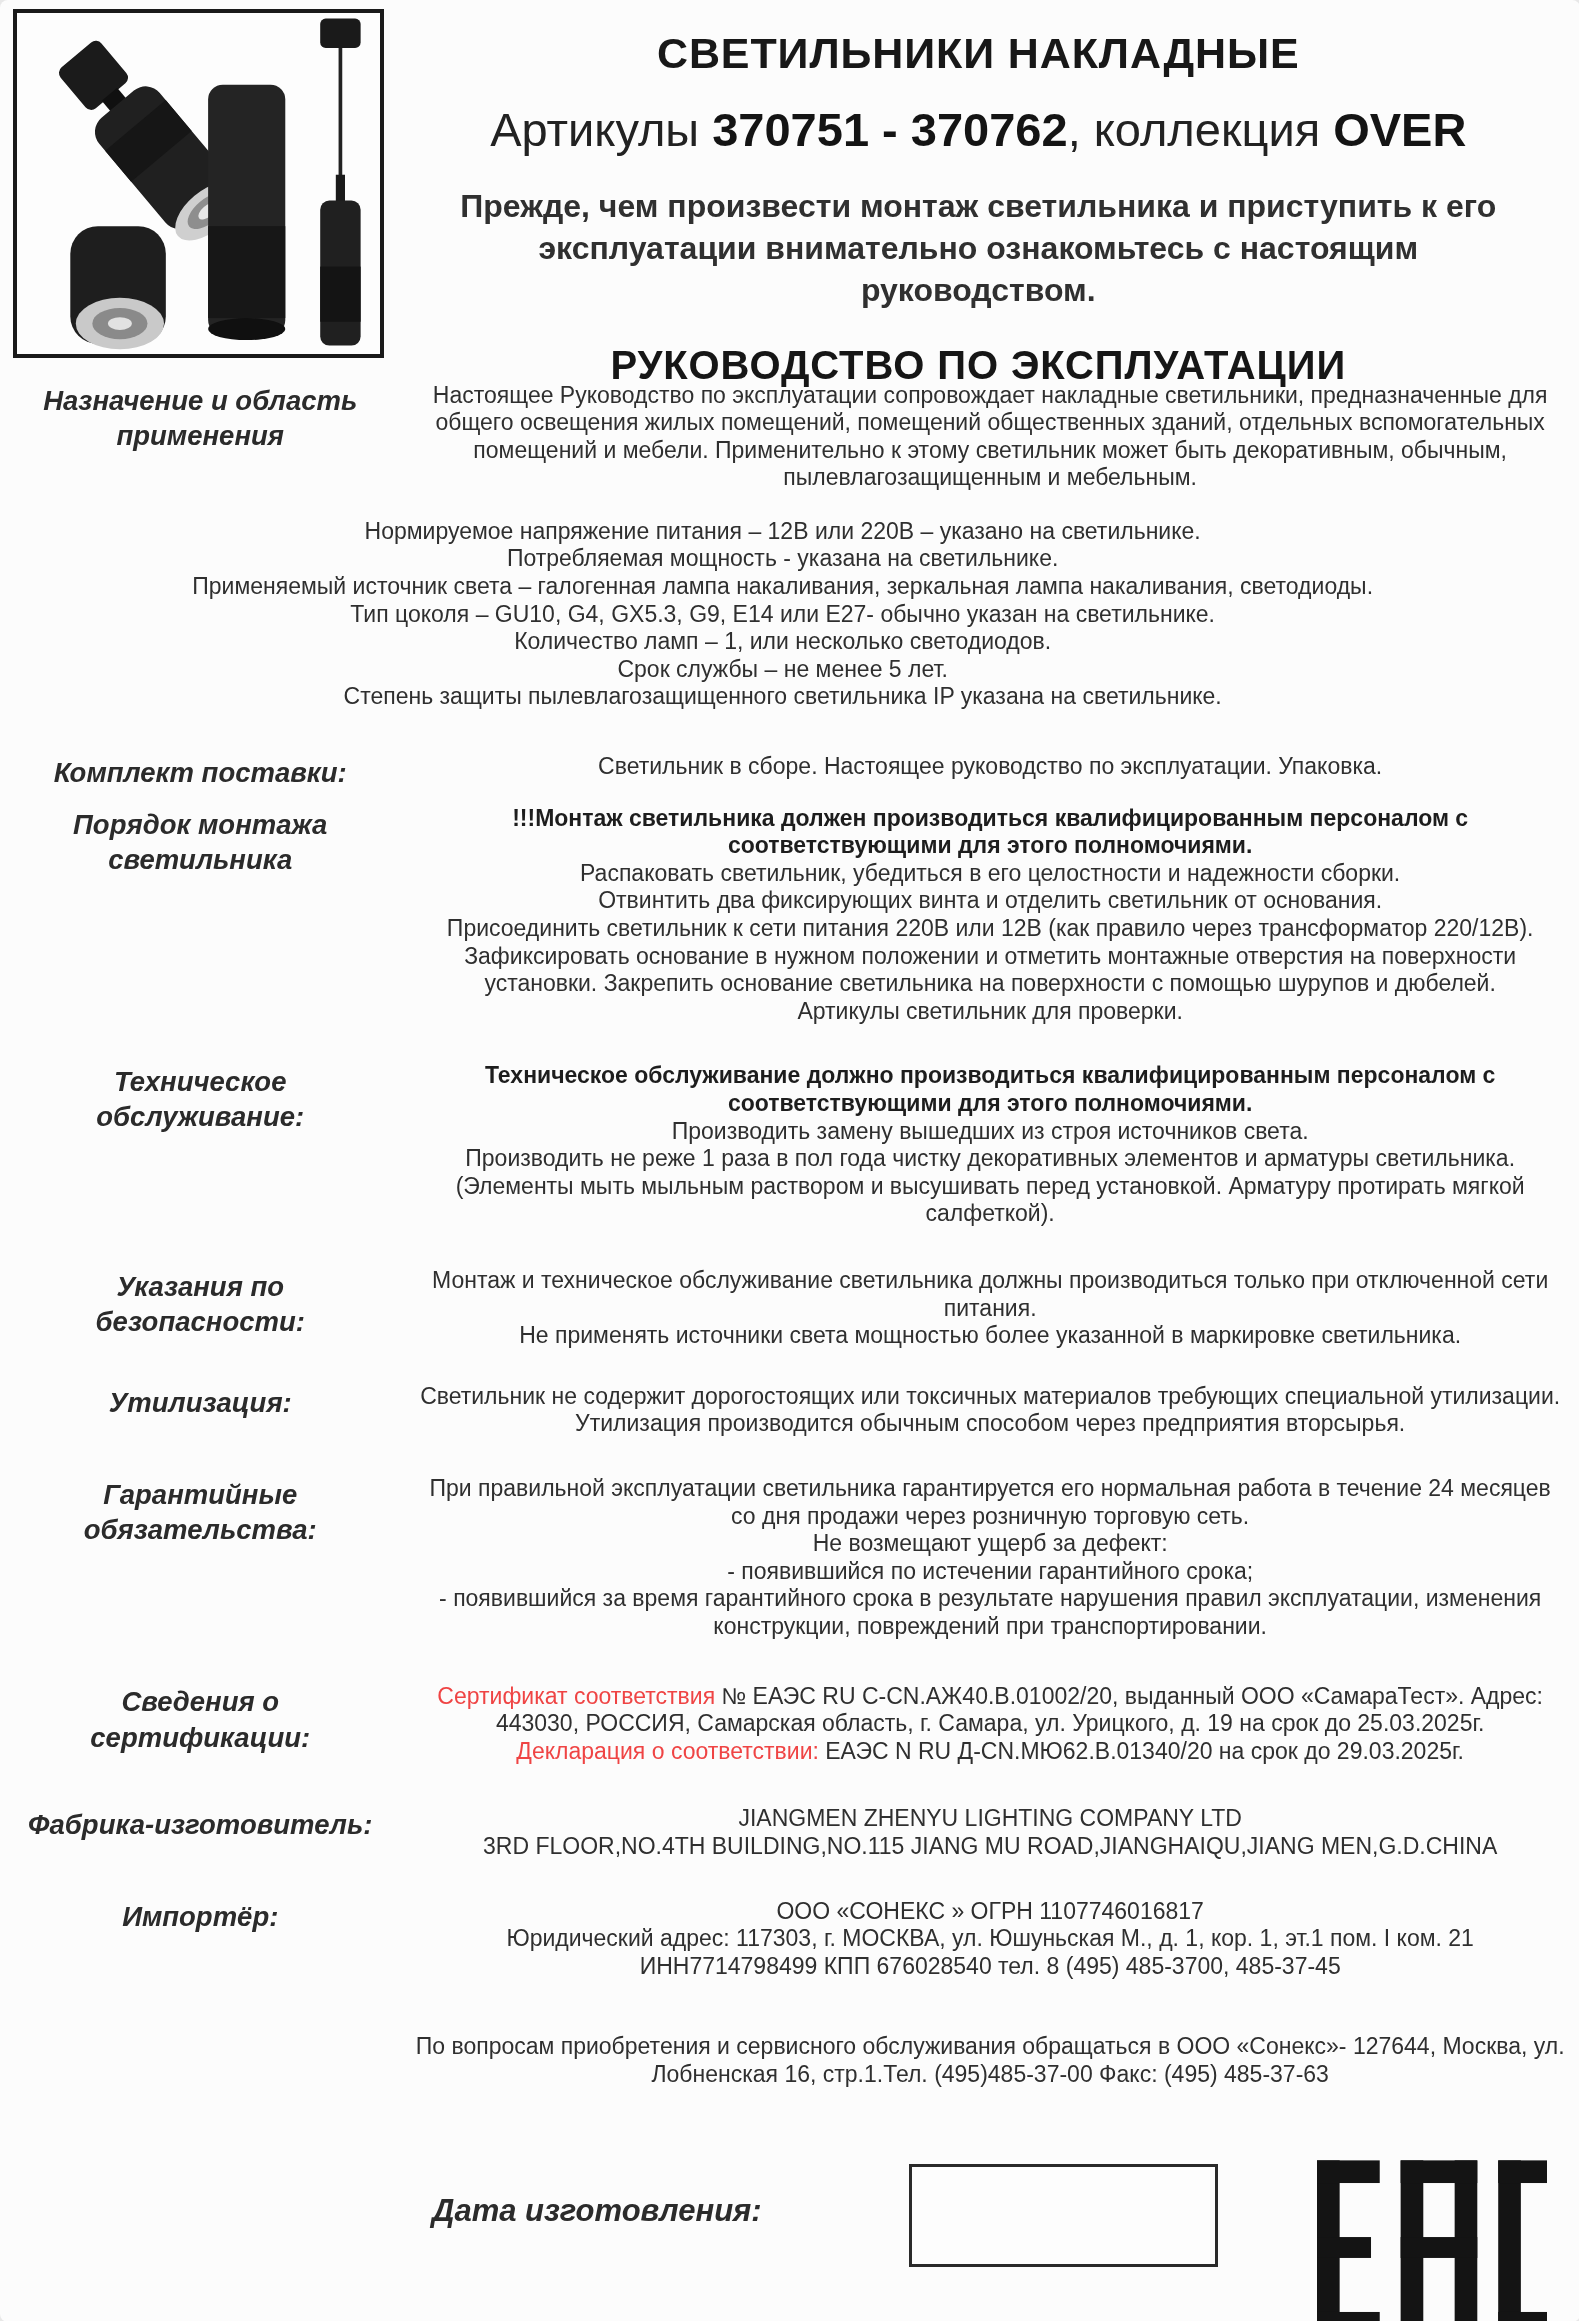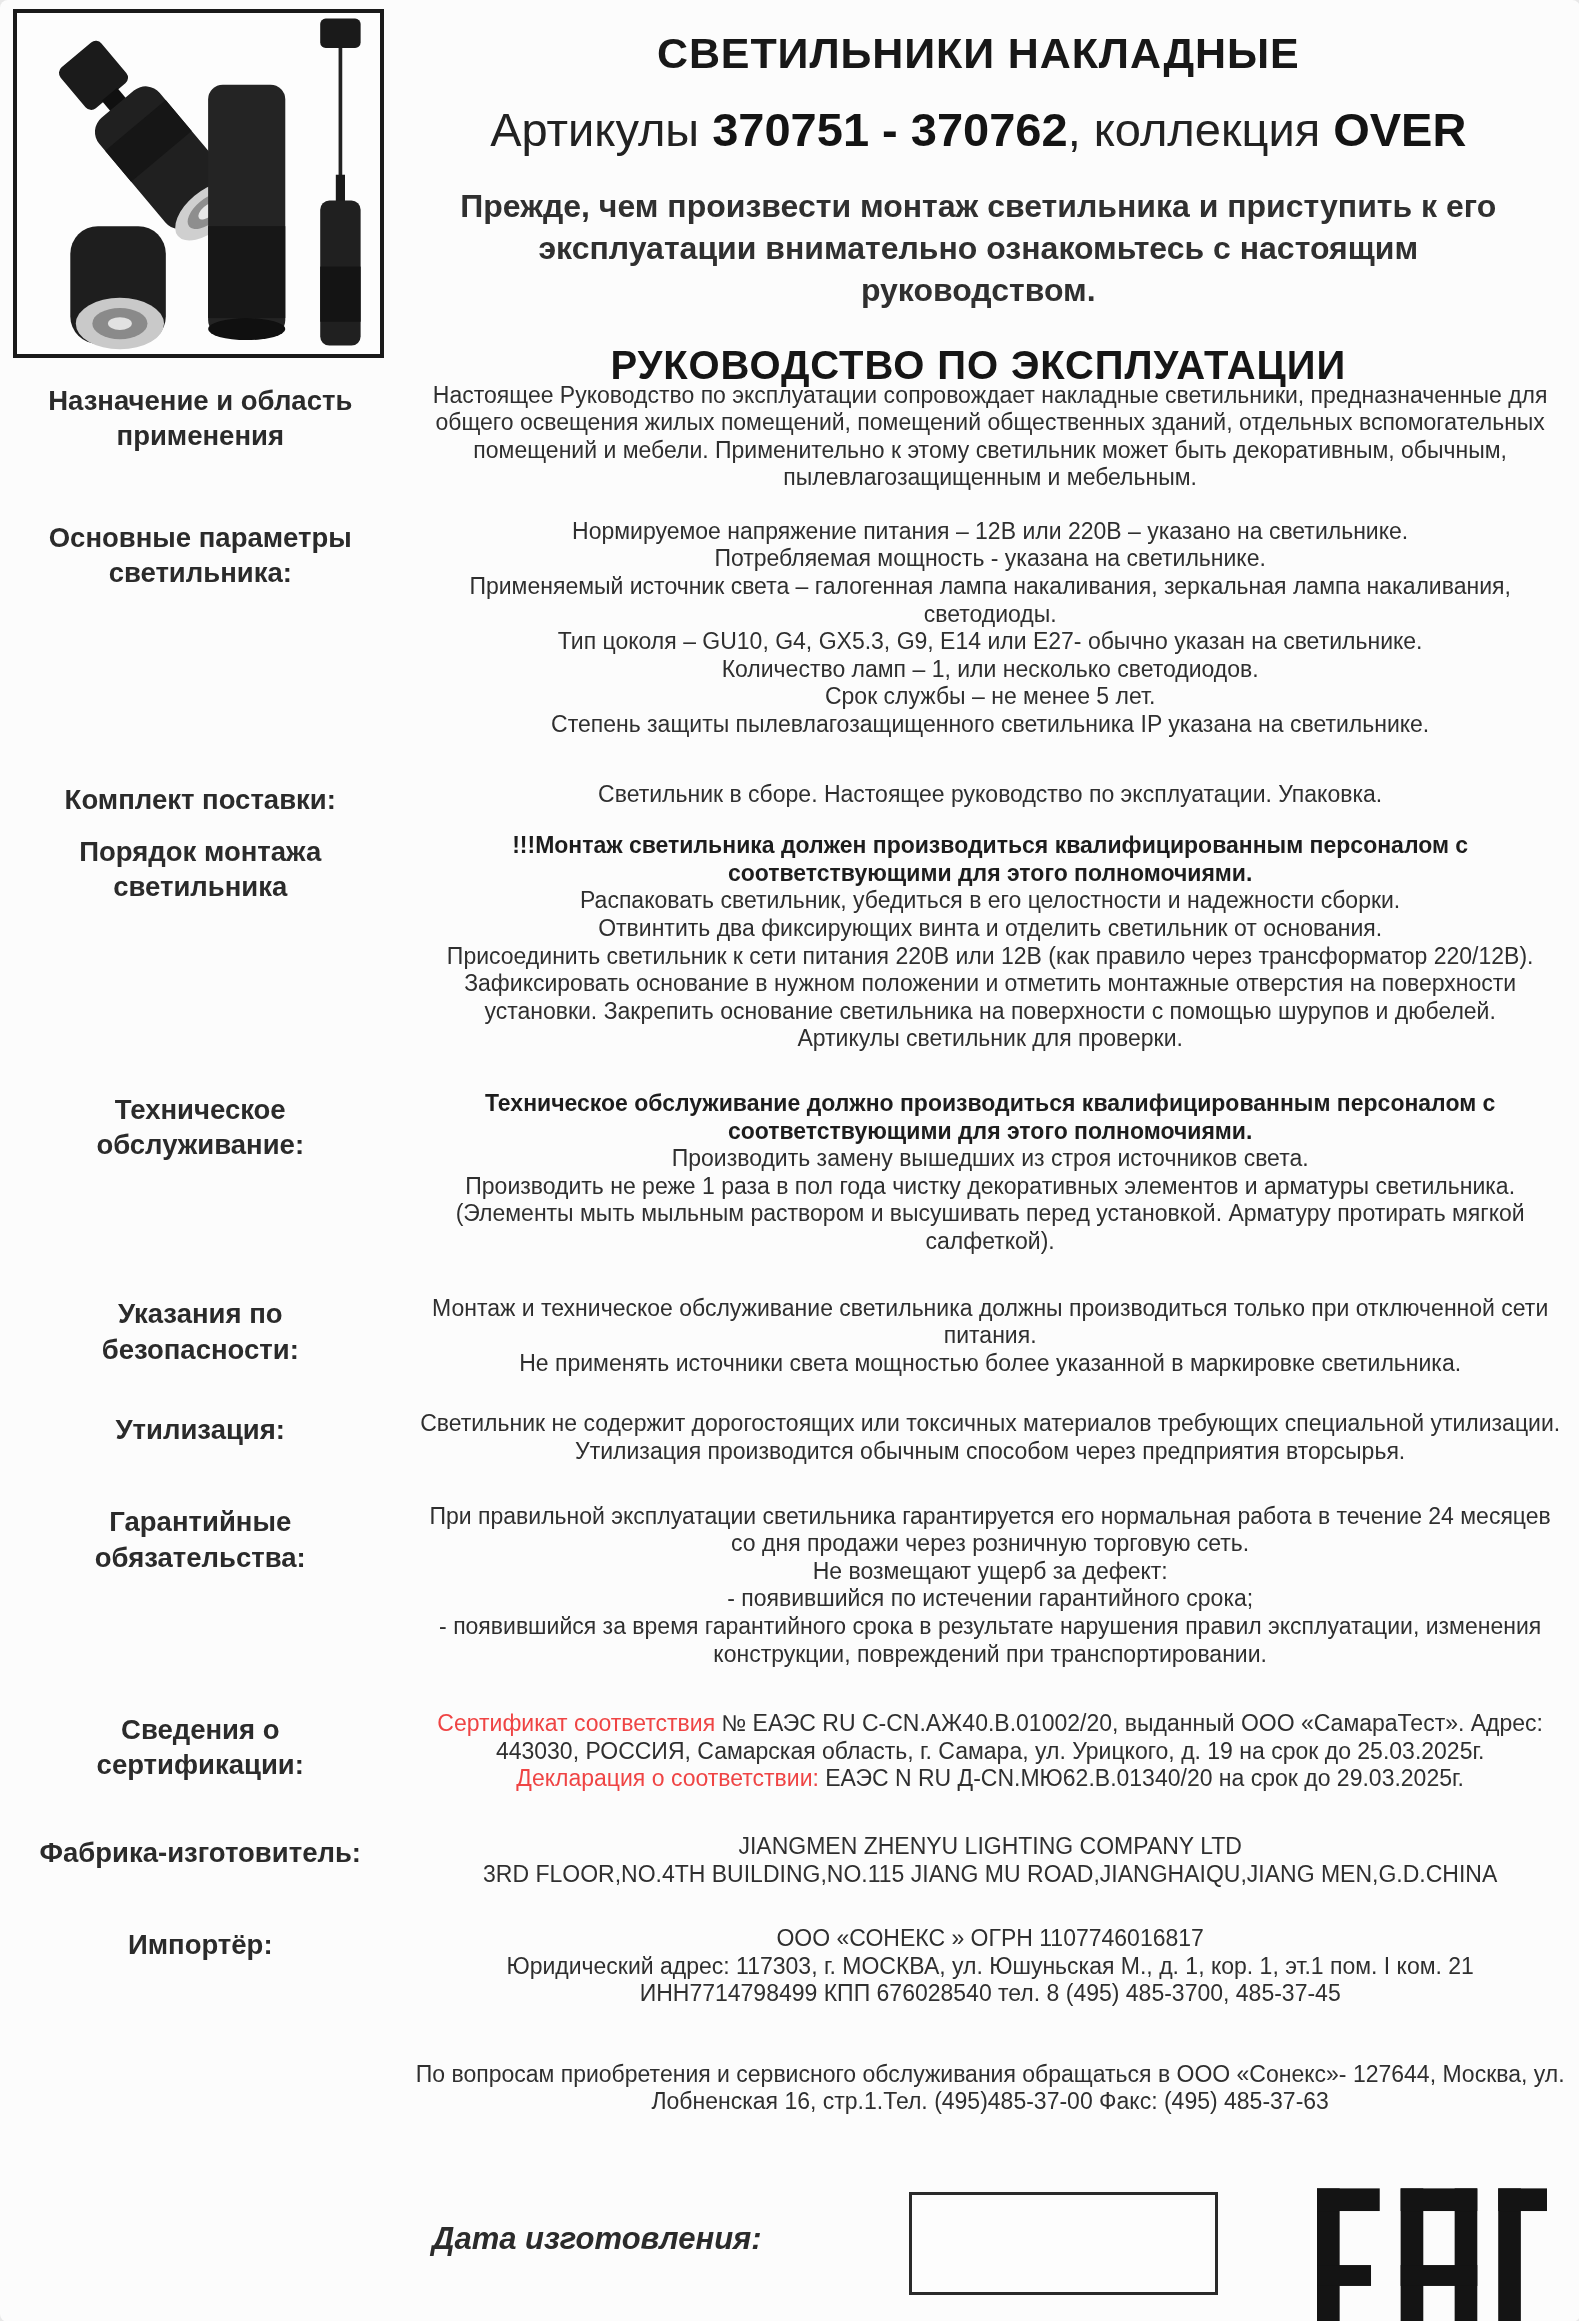--- a/index.html
+++ b/index.html
@@ -26,21 +26,21 @@
   .notice{
     font-size:32px;line-height:1.32;font-weight:bold;color:#303030;
     margin:27.5px auto 0 auto;max-width:1056px;
   }
   .manual-title{font-size:40px;font-weight:bold;color:#161616;margin-top:31px;letter-spacing:0.9px;}
   
   .section{display:flex;}
   .sec-head{
     flex:0 0 415px;box-sizing:border-box;padding:1.8px 31px 0 16.5px;
     text-align:center;
-    font-weight:bold;font-size:27.5px;line-height:1.28;color:#2b2b2b;
+    font-style:italic;font-weight:bold;font-size:27.5px;line-height:1.28;color:#2b2b2b;
   }
   .sec-body{
     flex:1;box-sizing:border-box;padding-right:14.7px;
     font-size:23px;line-height:1.2;color:#2f2f2f;
   }
   .sec-body .ln{margin:0;text-align:center;}
   .sec-body p{margin:0;}
   .bold-lead{font-weight:bold;color:#1d1d1d;}
   .lbl{font-weight:normal;color:#ef4444;}
   
@@ -109,21 +109,20 @@
   </div>
 
   <div class="section" style="margin-top:16.5px">
     <div class="sec-head">Назначение и область применения</div>
     <div class="sec-body">
       <p class="ln">Настоящее Руководство по эксплуатации сопровождает накладные светильники, предназначенные для общего освещения жилых помещений, помещений общественных зданий, отдельных вспомогательных помещений и мебели. Применительно к этому светильник может быть декоративным, обычным, пылевлагозащищенным и мебельным.</p>
     </div>
   </div>
 
   <div class="section" style="margin-top:26px">
-    <div class="sec-head">Основные параметры светильника:</div>
     <div class="sec-body">
       <div class="ln">Нормируемое напряжение питания – 12В или 220В – указано на светильнике.</div>
       <div class="ln">Потребляемая мощность - указана на светильнике.</div>
       <div class="ln">Применяемый источник света – галогенная лампа накаливания, зеркальная лампа накаливания, светодиоды.</div>
       <div class="ln">Тип цоколя – GU10, G4, GX5.3, G9, Е14 или Е27- обычно указан на светильнике.</div>
       <div class="ln">Количество ламп – 1, или несколько светодиодов.</div>
       <div class="ln">Срок службы – не менее 5 лет.</div>
       <div class="ln">Степень защиты пылевлагозащищенного светильника IP указана на светильнике.</div>
     </div>
   </div>

